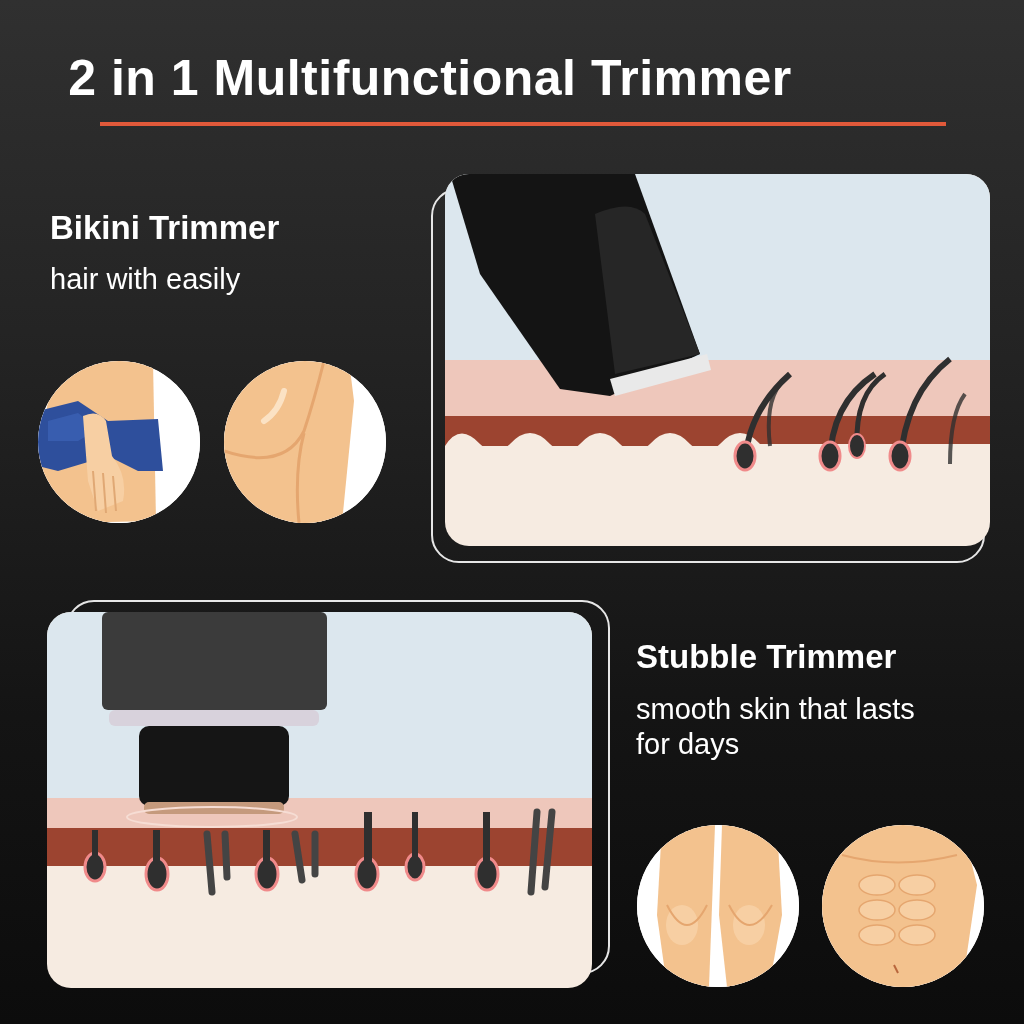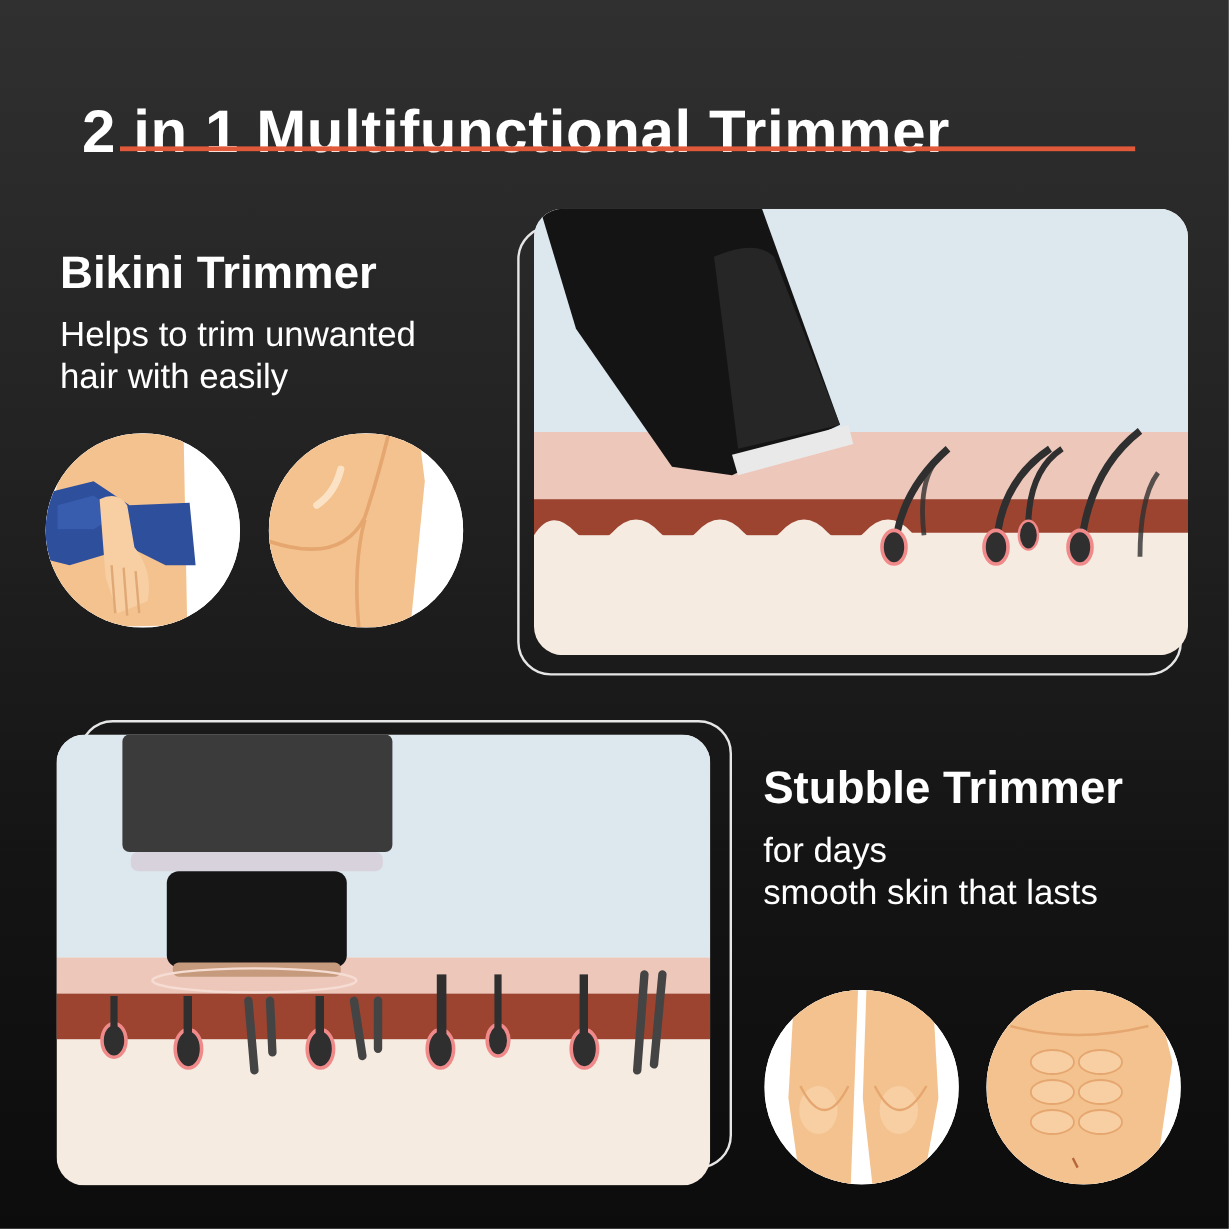--- a/index.html
+++ b/index.html
@@ -3,26 +3,26 @@
 <meta charset="utf-8">
 <style>
   html, body { margin:0; padding:0; }
   body {
     width:1024px; height:1024px; overflow:hidden; position:relative;
     background: linear-gradient(180deg, #303030 0%, #232323 35%, #141414 70%, #0c0c0c 100%);
     font-family: "Liberation Sans", sans-serif; color:#fff;
   }
   .title {
     position:absolute; left:0; width:860px; top:48px; text-align:center;
-    font-weight:bold; font-size:50px; letter-spacing:0.5px; line-height:60px;margin-top:32px;
+    font-weight:bold; font-size:50px; letter-spacing:0.5px; line-height:60px;
   }
   .title-underline {
     position:absolute; left:100px; width:846px; top:122px; height:4px;
   }
-  .feature-title { position:absolute; font-weight:bold; font-size:38px; line-height:40px; }
+  .feature-title { position:absolute; font-weight:bold; font-size:33px; line-height:40px; }
   .feature-desc { position:absolute; font-size:29px; line-height:35px; width:360px; }
 
   .circle {
     position:absolute; width:162px; height:162px; border-radius:50%;
     background:#fff; overflow:hidden;
   }
   .panel-frame {
     position:absolute; border:2px solid #e6e6e6; border-radius:28px;
   }
   .panel {
@@ -31,21 +31,20 @@
   .panel svg { display:block; }
 </style>
 </head>
 <body>
 
 <div class="title">2 in 1 Multifunctional Trimmer</div>
 <div class="title-underline" style="background:#e0593a;"></div>
 
 <div class="feature-title" style="left:50px; top:208px;">Bikini Trimmer</div>
 <div class="feature-desc" style="left:50px; top:262px;">
-  <div>Helps to trim unwanted</div>
   <div>hair with easily</div>
 </div>
 
 <div class="circle" style="left:38px; top:361px;">
   <svg width="162" height="162" viewBox="0 0 162 162">
     <rect width="162" height="162" fill="#ffffff"></rect>
     <path d="M30 0 L115 0 L118 160 L20 162 L0 100 L10 40 Z" fill="#f3c28e"></path>
     <path d="M0 50 L40 40 L70 60 L120 58 L125 110 L100 110 L70 95 L20 110 L0 105 Z" fill="#2e4f9c"></path>
     <path d="M10 60 L40 52 L60 68 L40 80 L10 80 Z" fill="#3d64b8" opacity="0.7"></path>
     <path d="M45 55 Q60 48 68 60 L74 95 Q90 115 85 140 L60 150 L50 120 Z" fill="#f7cfa3"></path>
@@ -85,22 +84,22 @@
       <path d="M455 290 Q460 220 505 185" stroke-width="6" fill="none"></path>
       <ellipse cx="455" cy="282" rx="10" ry="14" stroke="#f08a8a" stroke-width="3"></ellipse>
       <path d="M325 272 Q320 230 335 210" stroke-width="4" fill="none" opacity="0.8"></path>
       <path d="M505 290 Q505 240 520 220" stroke-width="4" fill="none" opacity="0.8"></path>
     </g>
   </svg>
 </div>
 
 <div class="feature-title" style="left:636px; top:637px;">Stubble Trimmer</div>
 <div class="feature-desc" style="left:636px; top:692px;">
+  <div>smooth skin that lasts</div>
   <div>for days</div>
-  <div>smooth skin that lasts</div>
 </div>
 
 <div class="panel-frame" style="left:66px; top:600px; width:540px; height:370px;"></div>
 <div class="panel" style="left:47px; top:612px; width:545px; height:376px;">
   <svg width="545" height="376" viewBox="0 0 545 376">
     <rect width="545" height="376" fill="#f6ebe1"></rect>
     <rect width="545" height="186" fill="#dce7ee"></rect>
     <rect y="186" width="545" height="30" fill="#eec7bb"></rect>
     <rect y="216" width="545" height="38" fill="#9c4430"></rect>
 

